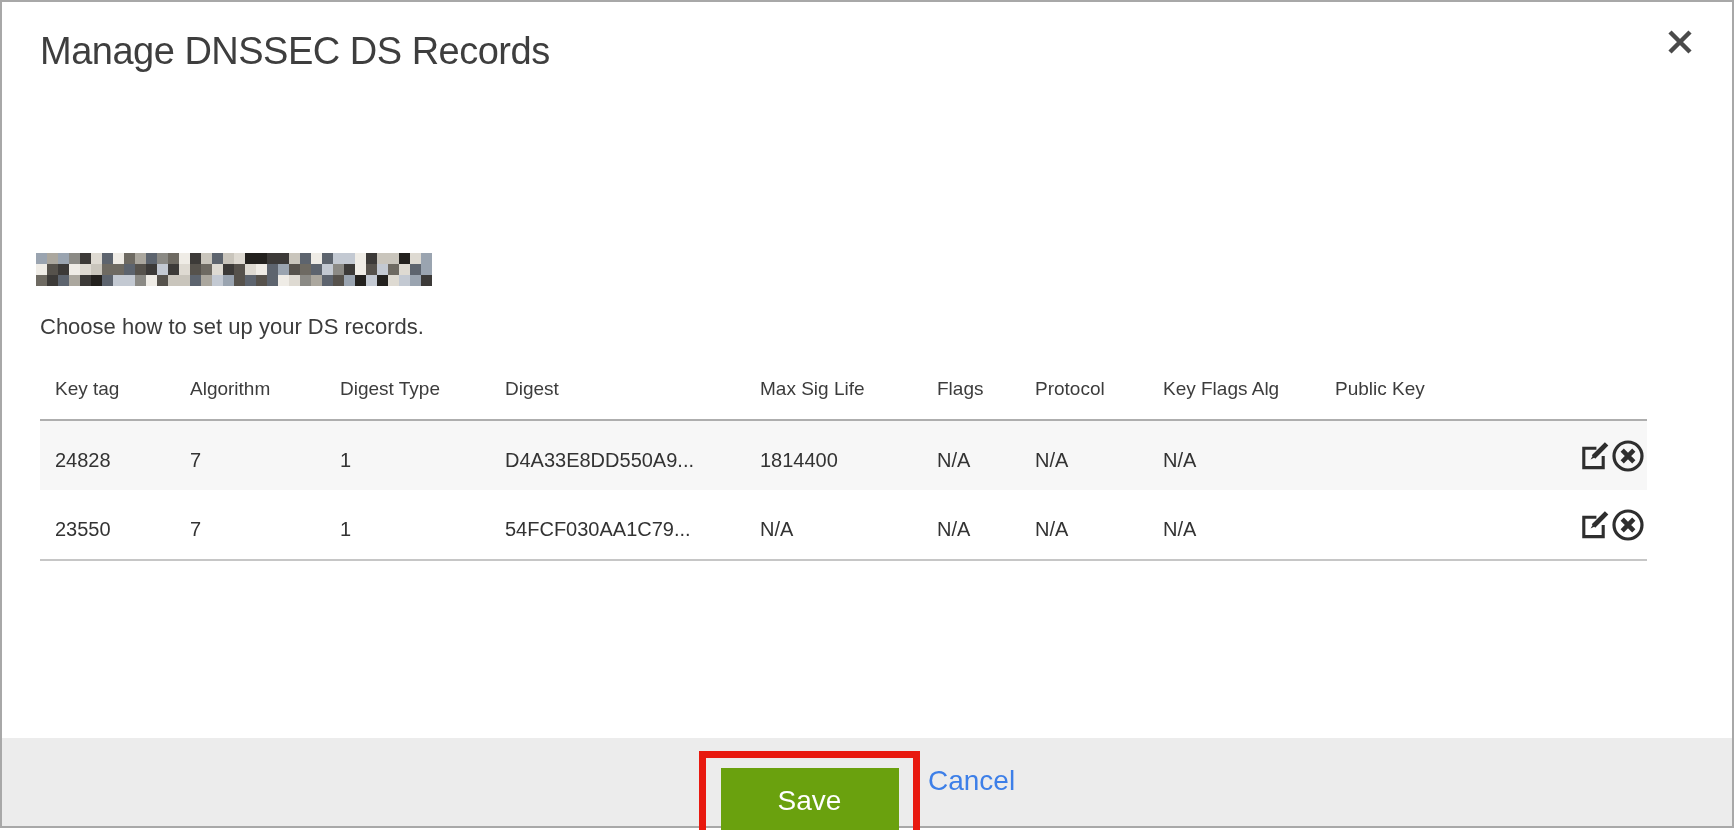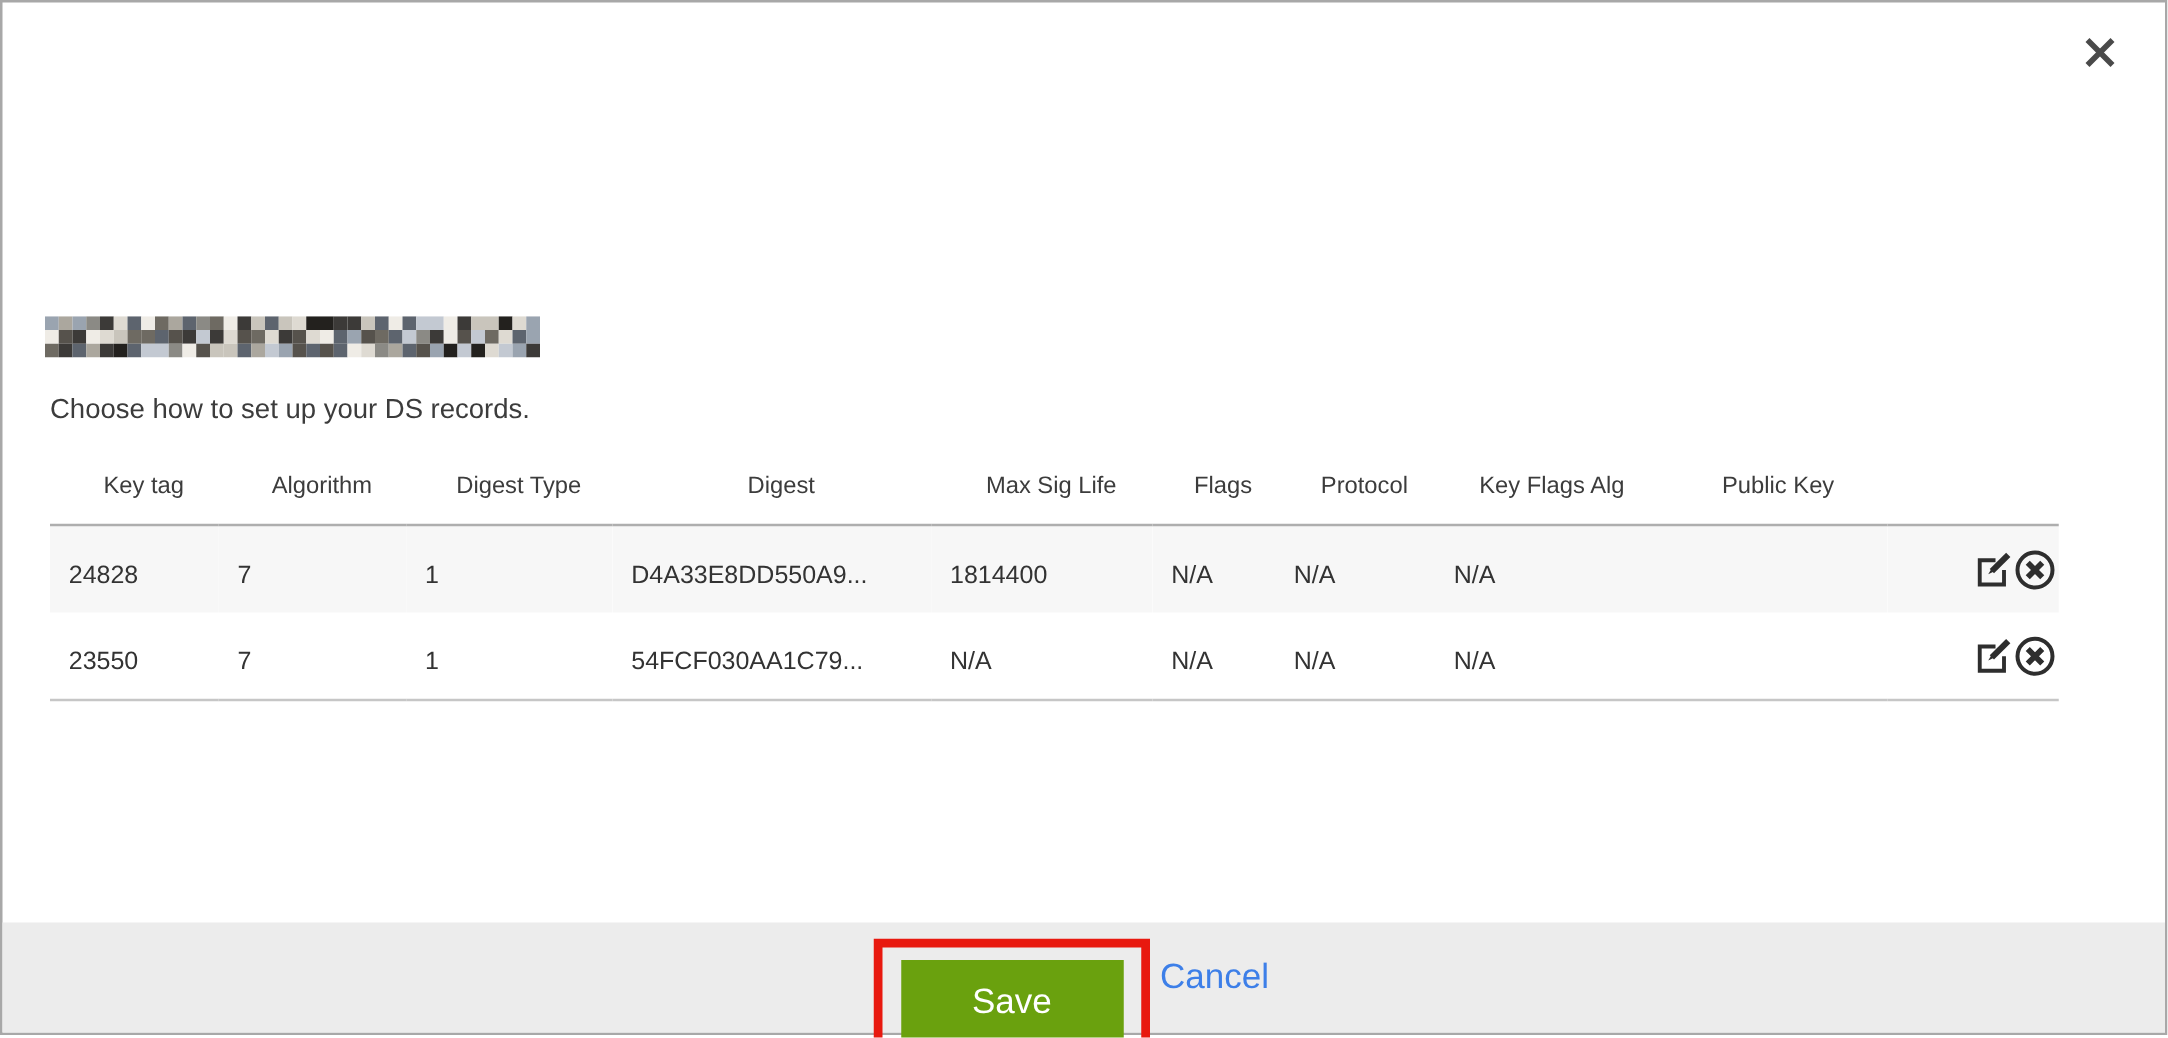--- a/index.html
+++ b/index.html
@@ -25,21 +25,21 @@
     font-size:0;line-height:0;overflow:hidden;
   }
   .domain-redacted i{display:inline-block;width:11px;height:11px;}
   .instruction{
     position:absolute;left:38px;top:312px;margin:0;
     font-size:22px;color:#3c3c3c;
   }
   .table-wrap{position:absolute;left:38px;top:362px;width:1607px;}
   table{border-collapse:collapse;width:1607px;table-layout:fixed;}
   thead th{
-    text-align:center;font-weight:400;font-size:19px;color:#3c3c3c;
+    text-align:left;font-weight:400;font-size:19px;color:#3c3c3c;
     padding:14px 0 19px 15px;white-space:nowrap;overflow:hidden;
   }
   tbody tr{height:70px;}
   tbody tr:first-child{background:var(--row-stripe,#f7f7f7);border-top:2px solid #aeaeae;}
   tbody tr:last-child{border-bottom:2px solid #c6c6c6;}
   tbody td{
     font-size:20px;color:#333;padding:10px 0 0 15px;
     white-space:nowrap;overflow:hidden;vertical-align:middle;
   }
   td.actions{padding:0 1px 0 0;text-align:right;white-space:nowrap;}
@@ -72,20 +72,21 @@
   .cancel-link{
     position:absolute;left:926px;top:27px;
     color:var(--link-blue,#3d7fe8);font-size:28px;text-decoration:none;cursor:pointer;
   }
 </style>
 </head>
 <body>
 
 <div class="modal">
 
+  <h1 class="modal-title">Manage DNSSEC DS Records</h1>
 
   <button class="close-btn" aria-label="Close">
     <span>
       <svg width="32" height="32" viewBox="0 0 32 32">
         <path d="M6 6 L26 26 M26 6 L6 26" stroke="#4a4a4a" stroke-width="4.5" stroke-linecap="butt" fill="none"></path>
       </svg>
     </span>
   </button>
 
   <div class="domain-redacted" id="domain-pixels"><i style="background: rgb(154, 164, 176);"></i><i style="background: rgb(171, 167, 158);"></i><i style="background: rgb(154, 164, 176);"></i><i style="background: rgb(139, 138, 133);"></i><i style="background: rgb(60, 58, 56);"></i><i style="background: rgb(222, 218, 210);"></i><i style="background: rgb(93, 100, 110);"></i><i style="background: rgb(239, 236, 230);"></i><i style="background: rgb(110, 106, 98);"></i><i style="background: rgb(171, 167, 158);"></i><i style="background: rgb(93, 100, 110);"></i><i style="background: rgb(139, 138, 133);"></i><i style="background: rgb(110, 106, 98);"></i><i style="background: rgb(239, 236, 230);"></i><i style="background: rgb(60, 58, 56);"></i><i style="background: rgb(201, 197, 188);"></i><i style="background: rgb(93, 100, 110);"></i><i style="background: rgb(201, 197, 188);"></i><i style="background: rgb(222, 218, 210);"></i><i style="background: rgb(35, 33, 30);"></i><i style="background: rgb(35, 33, 30);"></i><i style="background: rgb(60, 58, 56);"></i><i style="background: rgb(60, 58, 56);"></i><i style="background: rgb(201, 197, 188);"></i><i style="background: rgb(93, 100, 110);"></i><i style="background: rgb(239, 236, 230);"></i><i style="background: rgb(93, 100, 110);"></i><i style="background: rgb(195, 201, 210);"></i><i style="background: rgb(195, 201, 210);"></i><i style="background: rgb(239, 236, 230);"></i><i style="background: rgb(60, 58, 56);"></i><i style="background: rgb(201, 197, 188);"></i><i style="background: rgb(201, 197, 188);"></i><i style="background: rgb(35, 33, 30);"></i><i style="background: rgb(222, 218, 210);"></i><i style="background: rgb(154, 164, 176);"></i><i style="background: rgb(239, 236, 230);"></i><i style="background: rgb(86, 82, 76);"></i><i style="background: rgb(60, 58, 56);"></i><i style="background: rgb(239, 236, 230);"></i><i style="background: rgb(222, 218, 210);"></i><i style="background: rgb(201, 197, 188);"></i><i style="background: rgb(110, 106, 98);"></i><i style="background: rgb(110, 106, 98);"></i><i style="background: rgb(93, 100, 110);"></i><i style="background: rgb(86, 82, 76);"></i><i style="background: rgb(60, 58, 56);"></i><i style="background: rgb(195, 201, 210);"></i><i style="background: rgb(60, 58, 56);"></i><i style="background: rgb(222, 218, 210);"></i><i style="background: rgb(86, 82, 76);"></i><i style="background: rgb(110, 106, 98);"></i><i style="background: rgb(222, 218, 210);"></i><i style="background: rgb(60, 58, 56);"></i><i style="background: rgb(86, 82, 76);"></i><i style="background: rgb(222, 218, 210);"></i><i style="background: rgb(239, 236, 230);"></i><i style="background: rgb(93, 100, 110);"></i><i style="background: rgb(154, 164, 176);"></i><i style="background: rgb(86, 82, 76);"></i><i style="background: rgb(110, 106, 98);"></i><i style="background: rgb(93, 100, 110);"></i><i style="background: rgb(195, 201, 210);"></i><i style="background: rgb(139, 138, 133);"></i><i style="background: rgb(60, 58, 56);"></i><i style="background: rgb(239, 236, 230);"></i><i style="background: rgb(86, 82, 76);"></i><i style="background: rgb(195, 201, 210);"></i><i style="background: rgb(110, 106, 98);"></i><i style="background: rgb(222, 218, 210);"></i><i style="background: rgb(93, 100, 110);"></i><i style="background: rgb(154, 164, 176);"></i><i style="background: rgb(110, 106, 98);"></i><i style="background: rgb(60, 58, 56);"></i><i style="background: rgb(93, 100, 110);"></i><i style="background: rgb(171, 167, 158);"></i><i style="background: rgb(60, 58, 56);"></i><i style="background: rgb(35, 33, 30);"></i><i style="background: rgb(93, 100, 110);"></i><i style="background: rgb(195, 201, 210);"></i><i style="background: rgb(195, 201, 210);"></i><i style="background: rgb(139, 138, 133);"></i><i style="background: rgb(239, 236, 230);"></i><i style="background: rgb(86, 82, 76);"></i><i style="background: rgb(201, 197, 188);"></i><i style="background: rgb(201, 197, 188);"></i><i style="background: rgb(93, 100, 110);"></i><i style="background: rgb(171, 167, 158);"></i><i style="background: rgb(195, 201, 210);"></i><i style="background: rgb(154, 164, 176);"></i><i style="background: rgb(86, 82, 76);"></i><i style="background: rgb(93, 100, 110);"></i><i style="background: rgb(86, 82, 76);"></i><i style="background: rgb(93, 100, 110);"></i><i style="background: rgb(239, 236, 230);"></i><i style="background: rgb(222, 218, 210);"></i><i style="background: rgb(139, 138, 133);"></i><i style="background: rgb(171, 167, 158);"></i><i style="background: rgb(93, 100, 110);"></i><i style="background: rgb(86, 82, 76);"></i><i style="background: rgb(154, 164, 176);"></i><i style="background: rgb(35, 33, 30);"></i><i style="background: rgb(195, 201, 210);"></i><i style="background: rgb(35, 33, 30);"></i><i style="background: rgb(222, 218, 210);"></i><i style="background: rgb(195, 201, 210);"></i><i style="background: rgb(154, 164, 176);"></i><i style="background: rgb(60, 58, 56);"></i></div>

